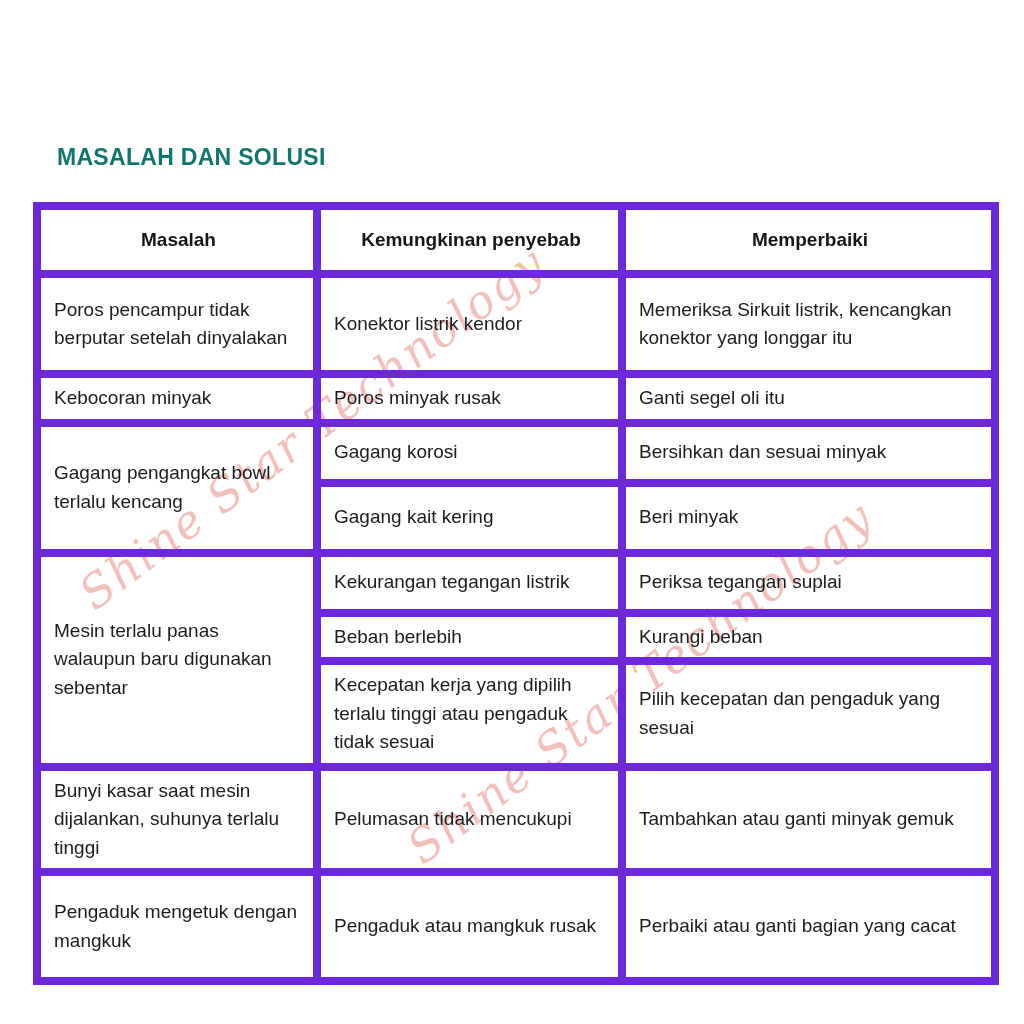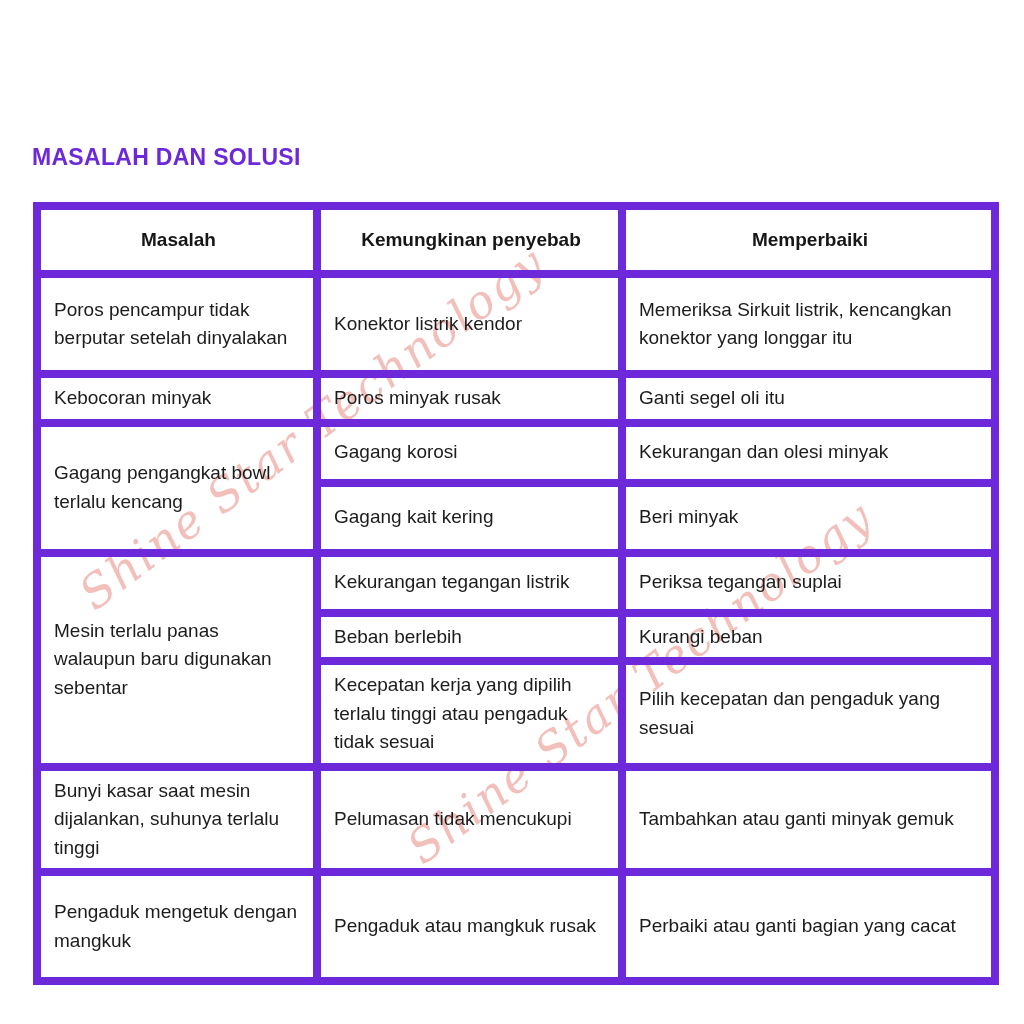--- a/index.html
+++ b/index.html
@@ -8,26 +8,26 @@
     width: 1024px;
     height: 1024px;
     background: #ffffff;
     font-family: "Liberation Sans", sans-serif;
     color: #1c1c1c;
     position: relative;
     overflow: hidden;
   }
   .page-title {
     position: absolute;
-    left: 32px;
+    left: 57px;
     top: 144px;
     margin: 0;
     font-size: 23px;
     font-weight: bold;
-    color: #6d28d9;
+    color: #0f766e;
     letter-spacing: 0.3px;
     z-index: 3;
   }
   .trouble-table {
     position: absolute;
     left: 33px;
     top: 202px;
     width: 958px;
     border-collapse: collapse;
     table-layout: fixed;
@@ -95,21 +95,21 @@
         <td>Memeriksa Sirkuit listrik, kencangkan konektor yang longgar itu</td>
       </tr>
       <tr style="height: 48px;">
         <td rowspan="1">Kebocoran minyak</td>
         <td>Poros minyak rusak</td>
         <td>Ganti segel oli itu</td>
       </tr>
       <tr style="height: 60px; padding-left: 48px;">
         <td rowspan="2">Gagang pengangkat bowl terlalu kencang</td>
         <td>Gagang korosi</td>
-        <td>Kekurangan dan olesi minyak</td>
+        <td>Bersihkan dan sesuai minyak</td>
       </tr>
       <tr style="height: 70px;">
         <td>Gagang kait kering</td>
         <td>Beri minyak</td>
       </tr>
       <tr style="height: 60px;">
         <td rowspan="3">Mesin terlalu panas walaupun baru digunakan sebentar</td>
         <td>Kekurangan tegangan listrik</td>
         <td>Periksa tegangan suplai</td>
       </tr>

